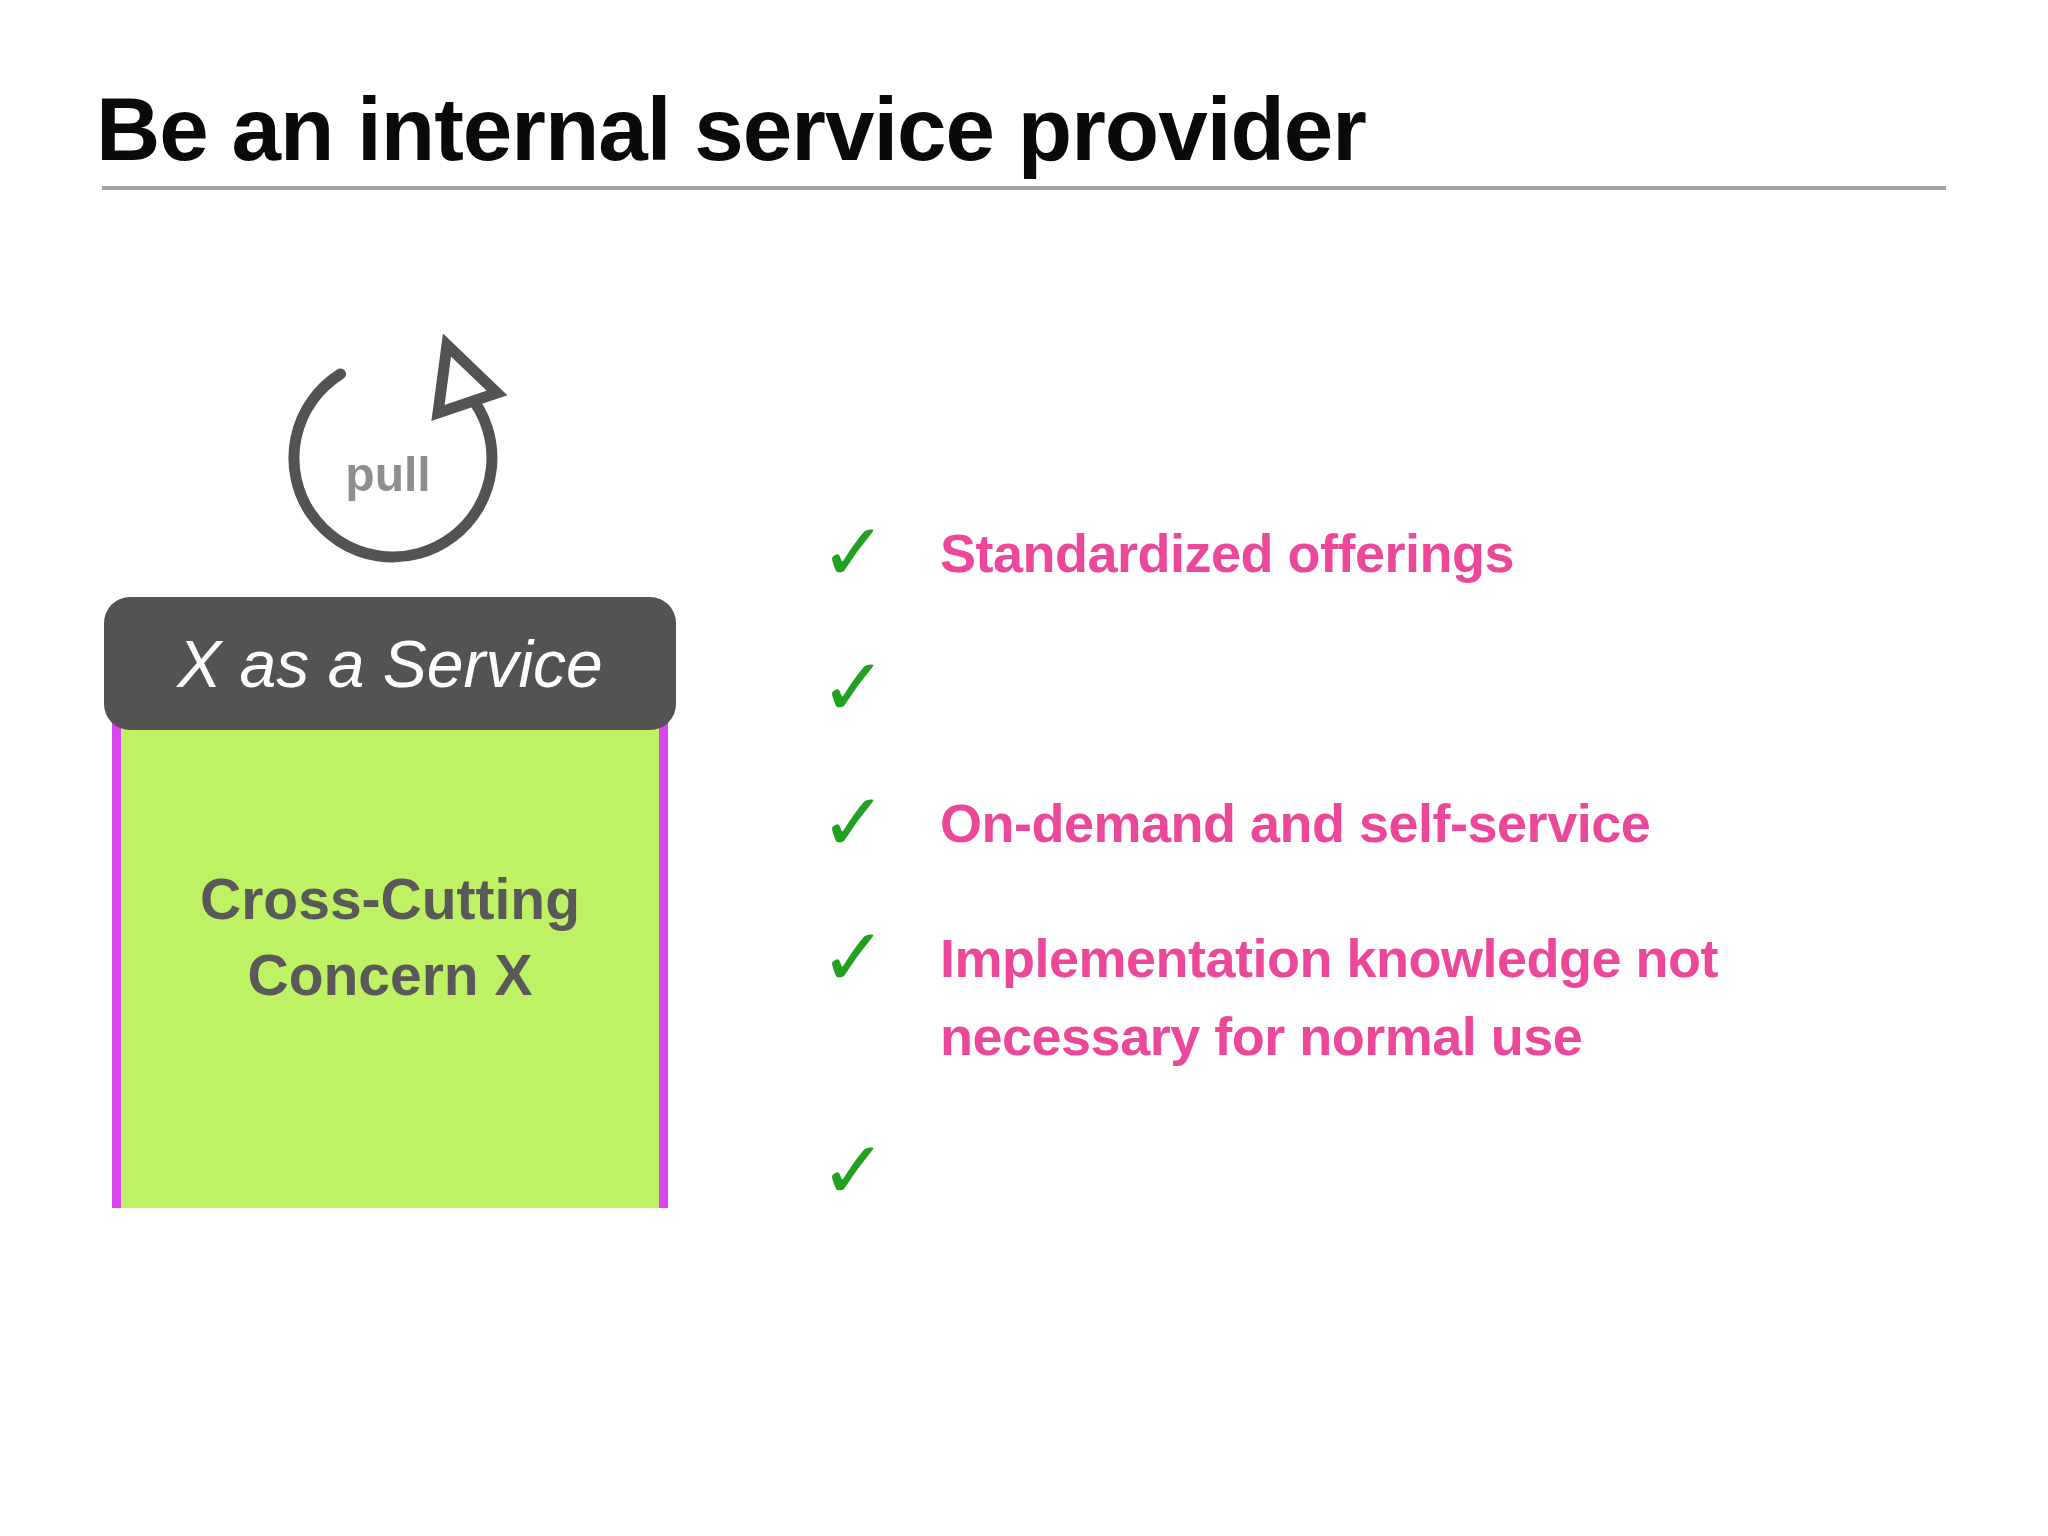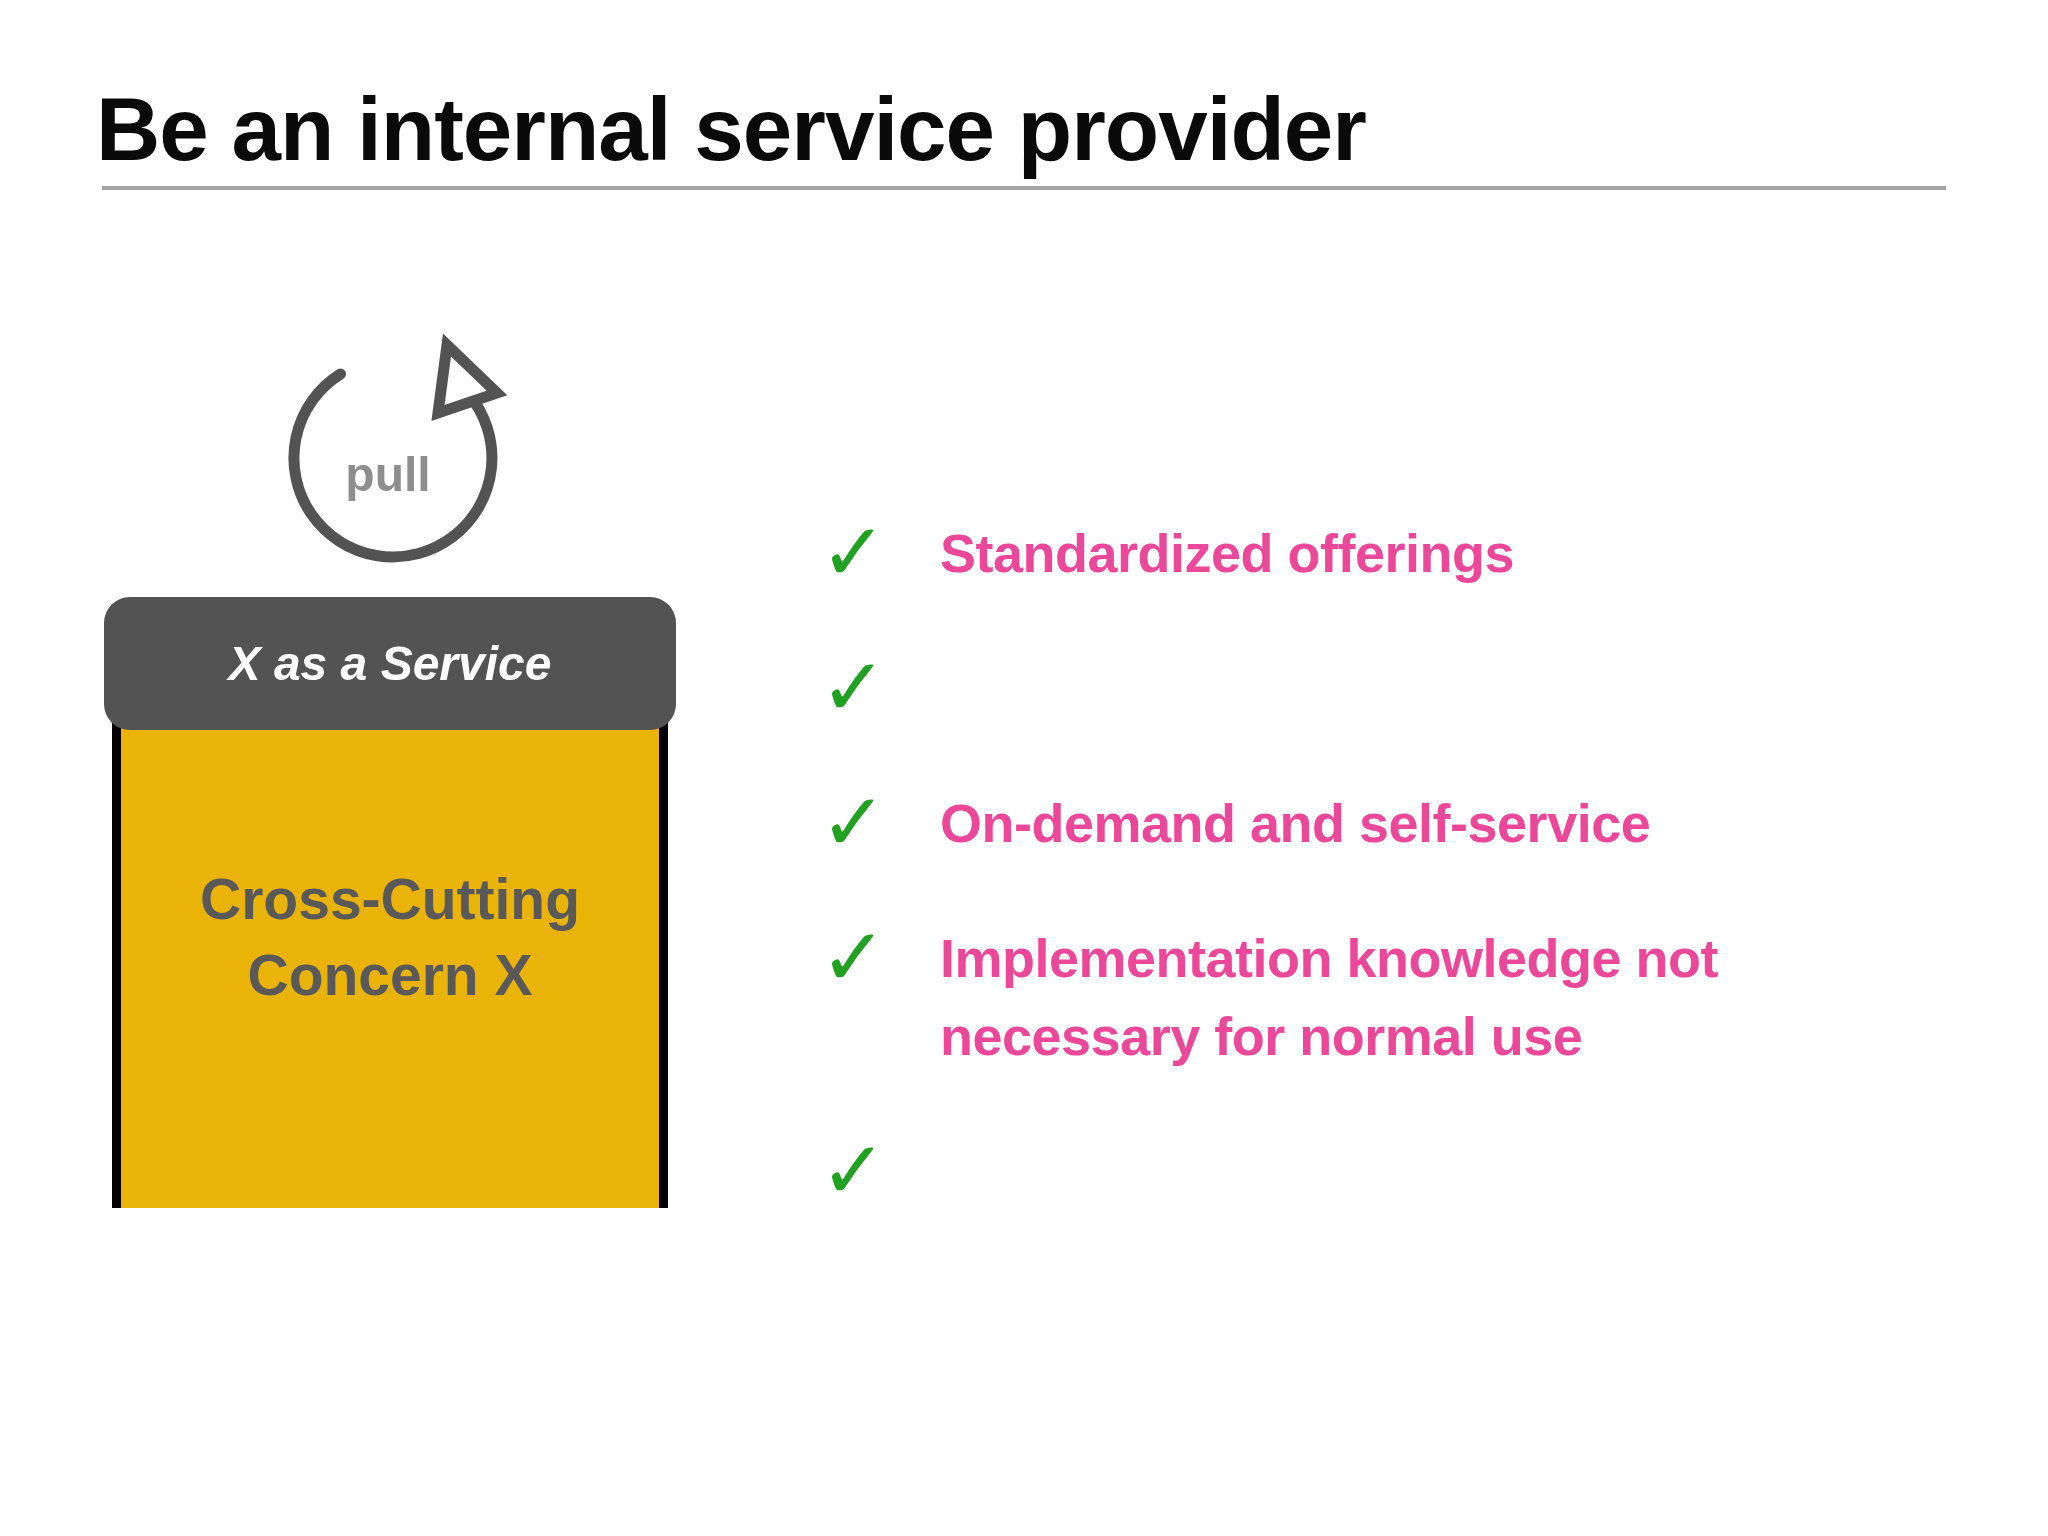--- a/index.html
+++ b/index.html
@@ -54,22 +54,22 @@
   }
 
   
   .xaas-body {
     position: absolute;
     left: 112px;
     top: 640px;
     width: 556px;
     height: 595px;
     box-sizing: border-box;
-    background: #eab308;
-    border: 9px solid #000000;
+    background: #bef264;
+    border: 9px solid #d946ef;
     border-radius: 28px;
     display: flex;
     align-items: center;
     justify-content: center;
   }
   .xaas-body-label {
     font-size: 57px;
     font-weight: bold;
     color: #595959;
     text-align: center;
@@ -82,22 +82,22 @@
     top: 597px;
     width: 572px;
     height: 133px;
     background: #535353;
     border-radius: 26px;
     display: flex;
     align-items: center;
     justify-content: center;
   }
   .xaas-header-label {
-    font-size: 48px;
-    font-weight: bold;
+    font-size: 66px;
+    font-weight: normal;
     font-style: italic;
     color: #ffffff;
     white-space: nowrap;
   }
 
   
   .checklist {
     position: absolute;
     left: 820px;
     top: 514px;

